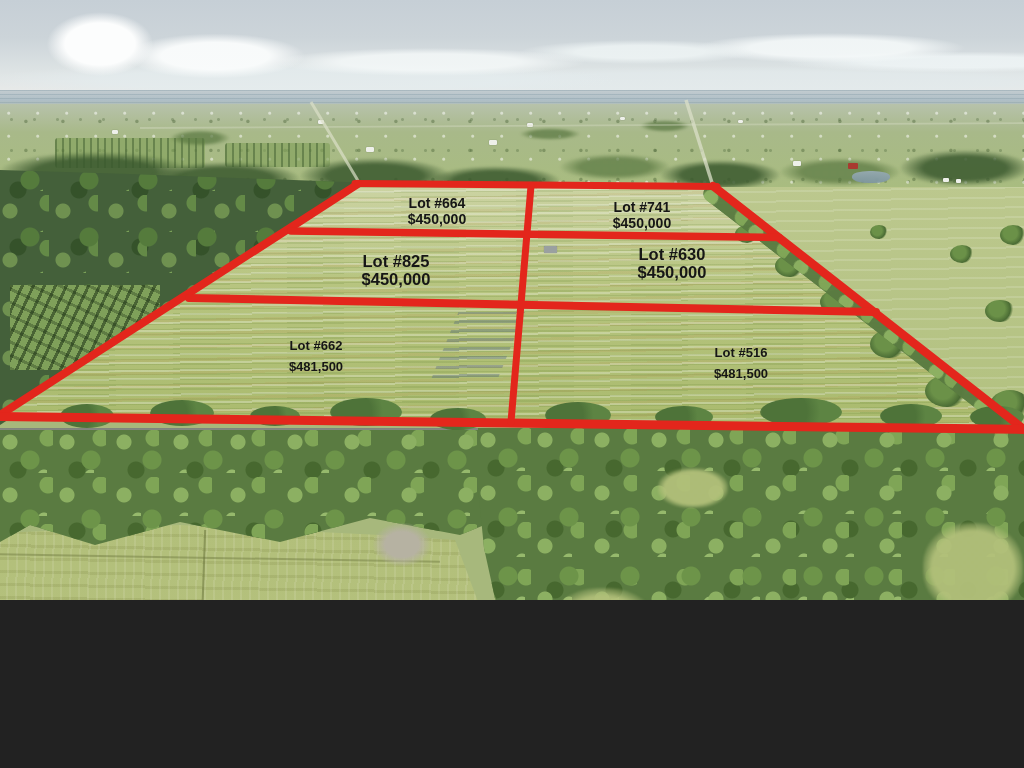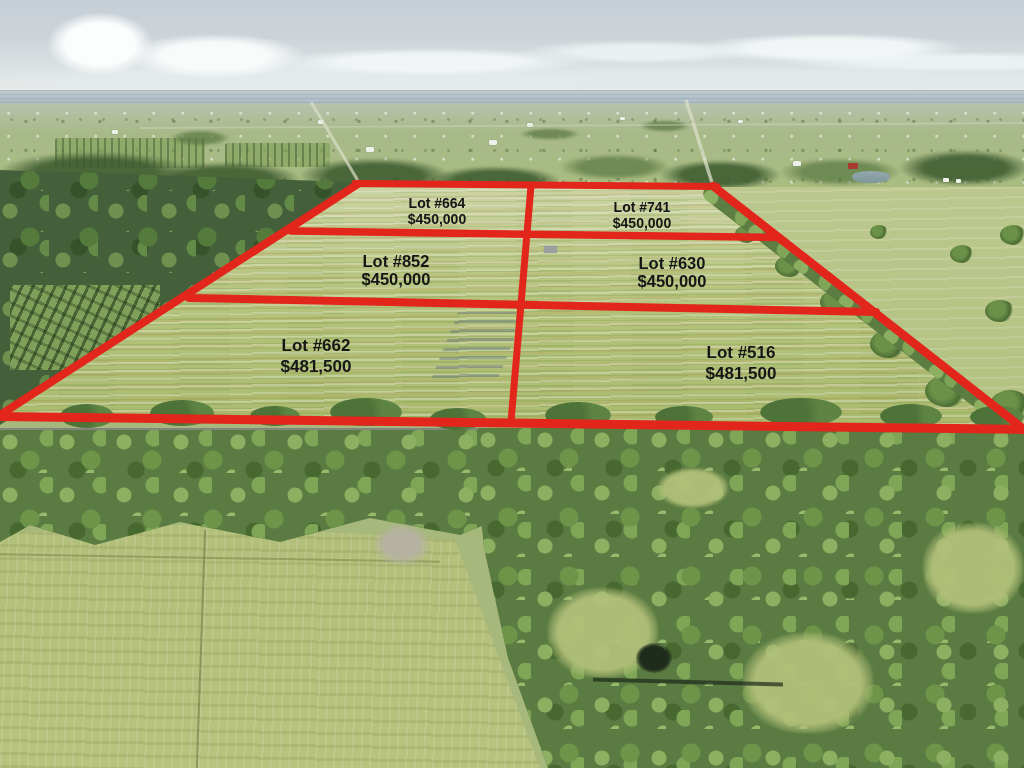--- a/index.html
+++ b/index.html
@@ -1,16 +1,16 @@
 <!DOCTYPE html>
 <html><head>
 <meta charset="utf-8">
 <style>
   html,body{margin:0;padding:0;background:#222;}
-  .stage{position:relative;width:1024px;height:768px;overflow:hidden;
+  .stage{position:relative;width:1024px;height:600px;overflow:hidden;
          font-family:"Liberation Sans",sans-serif;background:#a7b87c;}
   .abs{position:absolute;}
 
   
   .sky{left:0;top:0;width:1024px;height:94px;
     background-image:
       radial-gradient(ellipse 70px 42px at 100px 44px, #fcfdfd 0 50%, rgba(252,253,253,0) 76%),
       radial-gradient(ellipse 120px 30px at 215px 56px, rgba(250,252,252,.95) 0 45%, rgba(250,252,252,0) 75%),
       radial-gradient(ellipse 200px 18px at 430px 62px, rgba(244,248,248,.85) 0 45%, rgba(244,248,248,0) 78%),
       radial-gradient(ellipse 160px 16px at 640px 52px, rgba(240,246,246,.8) 0 40%, rgba(240,246,246,0) 75%),
@@ -102,21 +102,21 @@
   .rowtree{border-radius:50%;filter:blur(.5px);
     background:radial-gradient(circle at 30% 50%, #4e7339 0 38%, rgba(78,115,57,0) 60%),
                radial-gradient(circle at 70% 45%, #5d8443 0 42%, rgba(93,132,67,0) 64%),
                radial-gradient(circle at 50% 65%, #6f9851 0 34%, rgba(111,152,81,0) 58%);}
 
   
   .overlay{left:0;top:0;width:1024px;height:768px;z-index:40;}
   .lotlabel{z-index:50;text-align:center;font-weight:700;color:#161616;transform:translateX(-50%);white-space:nowrap;}
   .lotlabel.r1{font-size:14px;line-height:15.5px;}
   .lotlabel.r2{font-size:16.5px;line-height:18px;}
-  .lotlabel.r3{font-size:17px;line-height:21px;}
+  .lotlabel.r3{font-size:13px;line-height:21px;}
   .watermark{left:3px;top:722px;z-index:60;font-size:23px;letter-spacing:.5px;
     color:rgba(242,241,233,.92);text-shadow:0 0 1px rgba(110,110,100,.4);}
 </style>
 </head>
 <body>
 
 <div class="stage">
 
   <div class="abs sky"></div>
   <div class="abs water"></div>
@@ -221,24 +221,24 @@
 
   <div class="abs lotlabel r1" style="left:437px;top:196px">
     <div>Lot #664</div>
     <div>$450,000</div>
   </div>
   <div class="abs lotlabel r1" style="left:642px;top:200px">
     <div>Lot #741</div>
     <div>$450,000</div>
   </div>
   <div class="abs lotlabel r2" style="left:396px;top:252px">
-    <div>Lot #852</div>
-    <div>$450,000</div>
-  </div>
-  <div class="abs lotlabel r2" style="left:672px;top:254px">
+    <div>Lot #825</div>
+    <div>$450,000</div>
+  </div>
+  <div class="abs lotlabel r2" style="left:672px;top:245px">
     <div>Lot #630</div>
     <div>$450,000</div>
   </div>
   <div class="abs lotlabel r3" style="left:316px;top:335px">
     <div>Lot #662</div>
     <div>$481,500</div>
   </div>
   <div class="abs lotlabel r3" style="left:741px;top:342px">
     <div>Lot #516</div>
     <div>$481,500</div>

